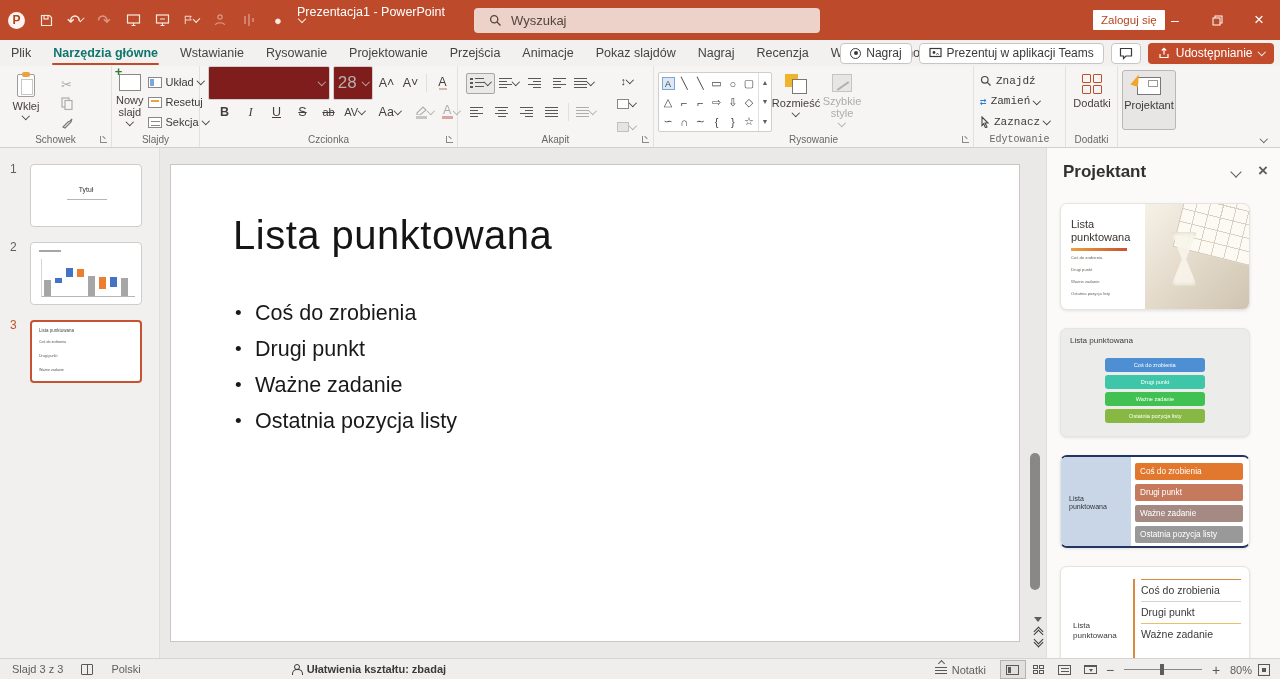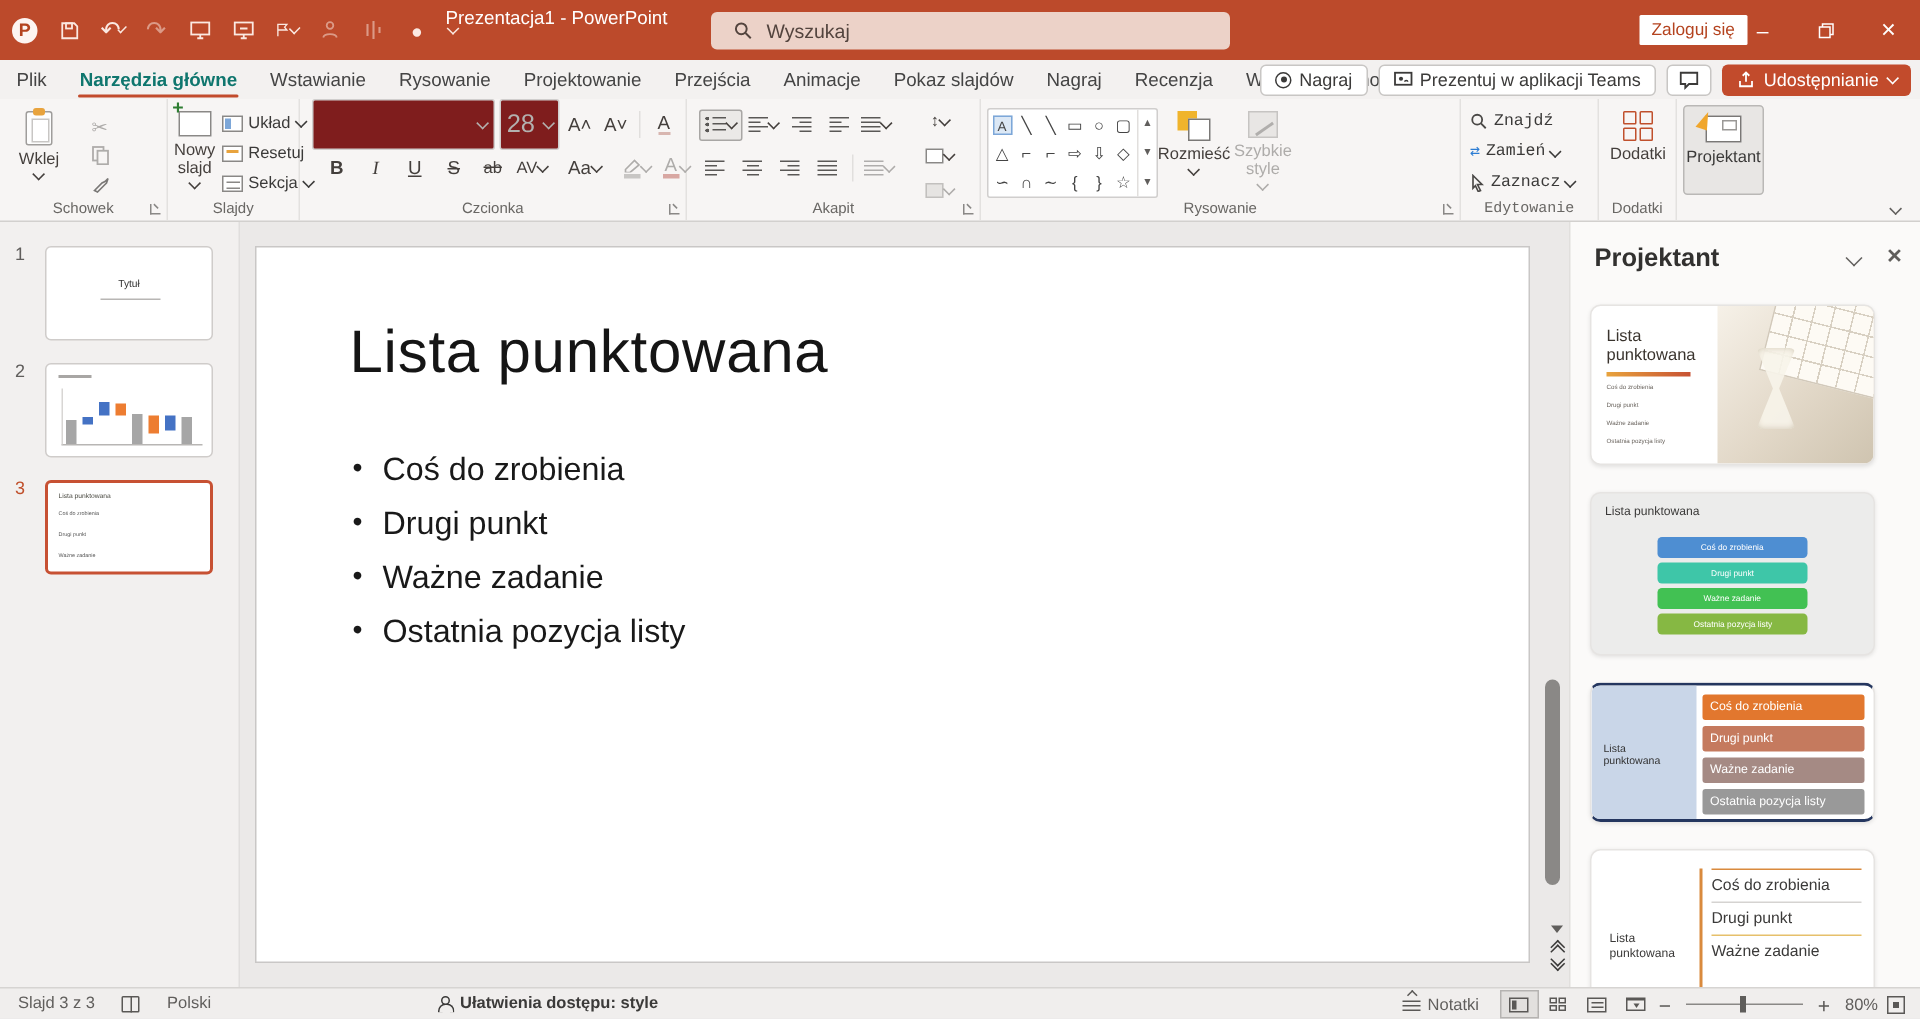--- a/index.html
+++ b/index.html
@@ -730,21 +730,21 @@
 </div>
 
 <div class="statusbar">
   <span class="sb-item first">Slajd 3 z 3</span>
   <span class="sb-item">
       <span class="ic-book"></span>
     </span>
   <span class="sb-item">Polski</span>
   <span class="sb-item sb-access">
     <span class="ic-person"></span>
-    <span>Ułatwienia dostępu: style</span>
+    <span>Ułatwienia kształtu: zbadaj</span>
   </span>
   <div class="sb-right">
     <span class="sb-item" style="margin-right:14px">
       <span class="ic-notes"></span>
       <span>Notatki</span>
     </span>
     <span class="viewbtn active">
         <span class="ic-normal"></span>
       </span>
     <span class="viewbtn">

